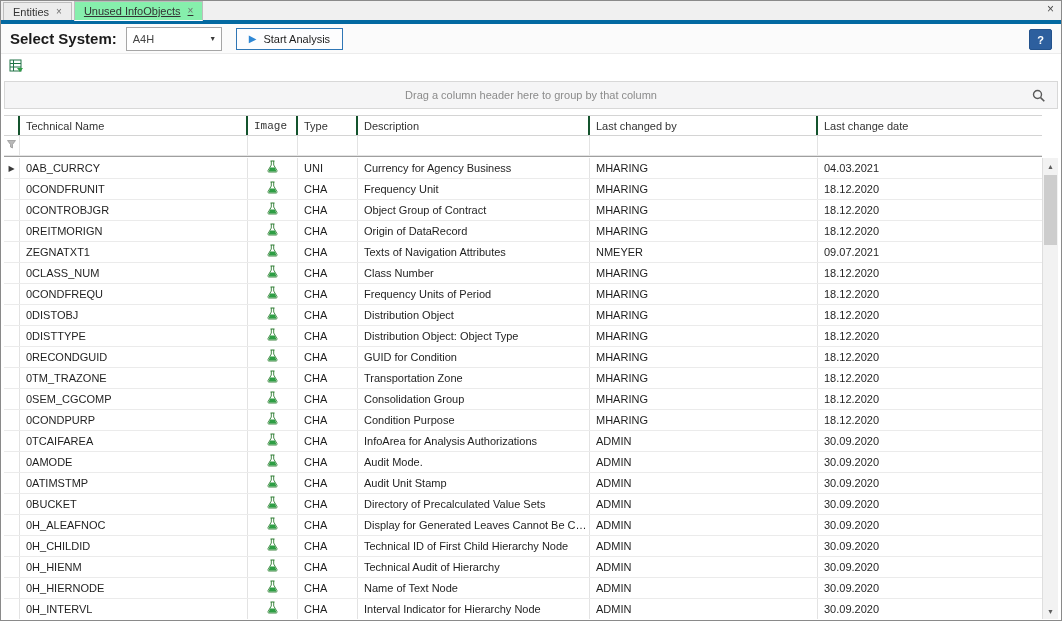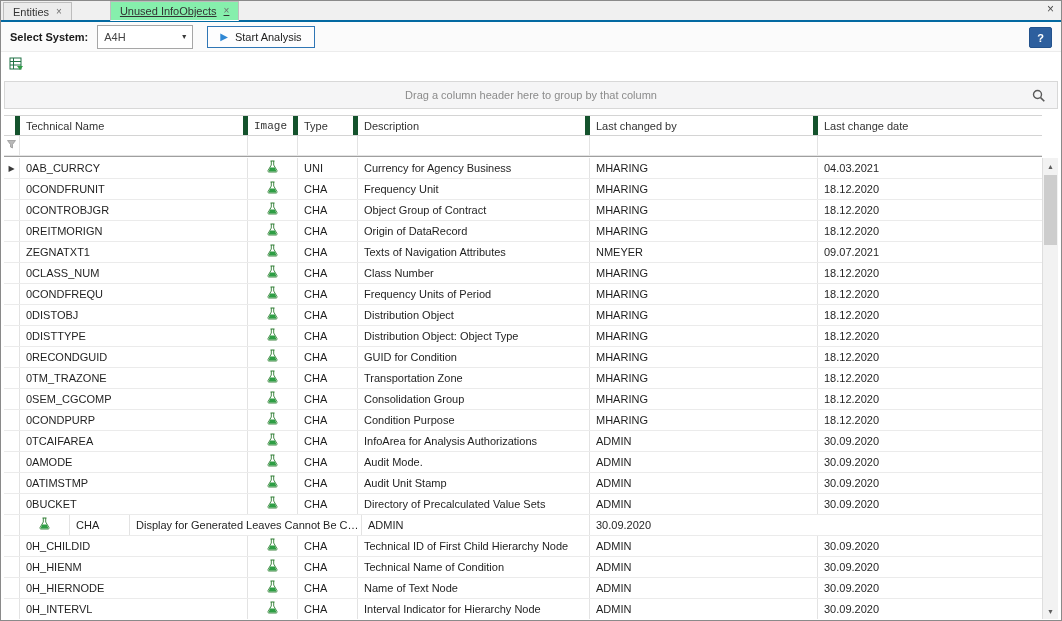--- a/index.html
+++ b/index.html
@@ -1,47 +1,47 @@
 <!DOCTYPE html>
 <html><head>
 <meta charset="utf-8">
 <style>
   html,body{margin:0;padding:0;background:#e8e8e8;}
   body{font-family:"Liberation Sans","DejaVu Sans",sans-serif;font-size:12px;color:#222;}
   .window{width:1062px;height:621px;background:#fff;border:1px solid #8a8a8a;box-sizing:border-box;position:relative;overflow:hidden;}
 
   
-  .tabbar{height:19px;background:#f0f0f0;border-bottom:2px solid #0369a1;display:flex;align-items:flex-end;position:relative;gap:36px;}
+  .tabbar{height:19px;background:#f0f0f0;border-bottom:4px solid #0369a1;display:flex;align-items:flex-end;position:relative;}
   .tab{height:17px;display:flex;align-items:center;gap:7px;padding:0 9px;border:1px solid #bdbdbd;border-bottom:none;background:#ececec;font-size:11px;color:#333;margin-left:2px;cursor:default;}
   .tab.active{background:#86efac;height:18px;margin-bottom:-1px;border-bottom:1px solid #fff;text-decoration:underline;}
   .tab .tab-x{color:#6e6e6e;font-size:10px;line-height:1;}
   .window-close{position:absolute;right:7px;top:2px;color:#4a4a4a;font-size:12px;line-height:1;cursor:default;}
 
   
   .toolbar{height:29px;display:flex;align-items:center;padding:0 9px;background:#fbfbfb;border-bottom:1px solid #ececec;position:relative;}
-  .select-label{font-weight:700;font-size:11px;color:#1a1a1a;margin-right:9px;}
+  .select-label{font-weight:700;font-size:15px;color:#1a1a1a;margin-right:9px;}
   .combo{width:96px;height:24px;border:1px solid #a6a6a6;background:#fff;display:flex;align-items:center;justify-content:space-between;box-sizing:border-box;padding-left:6px;font-size:11px;color:#444;}
   .combo-arrow{width:16px;text-align:center;color:#3a3a3a;font-size:7px;}
   .btn-start{margin-left:14px;height:22px;border:1px solid #2f76b5;background:#fdfdfe;display:flex;align-items:center;gap:7px;padding:0 12px;font-size:11px;color:#1d1d1d;box-sizing:border-box;cursor:default;}
   .play-icon{color:#2e87d4;font-size:10px;line-height:1;}
   .help-btn{position:absolute;right:9px;top:5px;width:21px;height:19px;background:#2d5f9e;border:1px solid #23528c;border-radius:2px;color:#fff;display:flex;align-items:center;justify-content:center;font-size:11px;font-weight:700;cursor:default;}
 
   
   .export-row{height:25px;display:flex;align-items:center;padding:0 8px;background:#fff;}
   .excel-icon{display:inline-block;width:15px;height:15px;}
 
   
   .group-panel{position:absolute;left:3px;right:3px;top:80px;height:28px;background:#f5f5f6;border:1px solid #d8d8d8;box-sizing:border-box;display:flex;align-items:center;padding:0 14px;color:#8b8b8b;font-size:11px;justify-content:center;}
   .search-btn{position:absolute;right:8px;top:4px;width:20px;height:20px;display:flex;align-items:center;justify-content:center;cursor:default;}
 
   
   .table-wrap{position:absolute;left:3px;right:3px;top:114px;bottom:1px;overflow:hidden;}
   .hdr-row,.filter-row,.row{display:flex;align-items:stretch;}
   .hdr-row{height:19px;margin-right:16px;border-top:1px solid #d4d4d4;border-bottom:1px solid #d4d4d4;background:#fff;}
-  .hdr-cell{font-size:11px;color:#333;display:flex;align-items:center;padding-left:6px;border-right:5px solid #14532d;box-sizing:border-box;white-space:nowrap;overflow:hidden;}
+  .hdr-cell{font-size:11px;color:#333;display:flex;align-items:center;padding-left:6px;border-right:2px solid #14532d;box-sizing:border-box;white-space:nowrap;overflow:hidden;}
   .filter-row{height:20px;margin-right:16px;background:#fff;}
   .filter-cell{border-right:1px solid #e3e3e3;border-bottom:1px solid #e3e3e3;box-sizing:border-box;display:flex;align-items:center;justify-content:center;}
   .filter-cell input{width:100%;height:100%;border:none;outline:none;font:inherit;padding:0 5px;box-sizing:border-box;}
   .hdr-divider{height:1px;border-top:1px solid #9f9f9f;border-bottom:1px solid #9f9f9f;margin-right:16px;background:#fff;}
   .rows{position:absolute;top:43px;left:0;right:16px;bottom:0;overflow:hidden;background:#fff;}
   .row{height:20px;border-bottom:1px solid #ebebeb;background:#fff;}
   .cell{font-size:11px;color:#1f1f1f;display:flex;align-items:center;padding-left:6px;border-right:1px solid #e3e3e3;box-sizing:border-box;white-space:nowrap;overflow:hidden;}
   .c-ind{width:16px;flex:0 0 16px;padding-left:0;justify-content:center;color:#3a3a3a;font-size:8px;}
   .c-name{width:228px;flex:0 0 228px;}
   .c-image{width:50px;flex:0 0 50px;justify-content:center;padding-left:0;font-family:Liberation Mono, monospace;}
@@ -472,20 +472,21 @@
     </div>
     <div class="cell c-type">CHA</div>
     <div class="cell c-desc">Directory of Precalculated Value Sets</div>
     <div class="cell c-user">ADMIN</div>
     <div class="cell c-date">30.09.2020</div>
   </div>
         <div class="row">
     <div class="cell c-ind">
             <span></span>
           </div>
+    <div class="cell c-name">0H_ALEAFNOC</div>
     <div class="cell c-image">
       <span>
         <svg width="11" height="13" viewBox="0 0 11 13">
           <path d="M3.5 1 H7.5" stroke="#2e7d32" stroke-width="1" fill="none"></path>
           <path d="M4.3 1 V5 L1 10.6 C0.7 11.4 1.2 12 2 12 H9 C9.8 12 10.3 11.4 10 10.6 L6.7 5 V1" stroke="#2e7d32" stroke-width="0.9" fill="none"></path>
           <path d="M3.2 7.5 L1.8 10.8 C1.6 11.3 1.9 11.6 2.4 11.6 H8.6 C9.1 11.6 9.4 11.3 9.2 10.8 L7.8 7.5 Z" fill="#2e9e44"></path>
         </svg>
       </span>
     </div>
     <div class="cell c-type">CHA</div>
@@ -520,21 +521,21 @@
     <div class="cell c-image">
       <span>
         <svg width="11" height="13" viewBox="0 0 11 13">
           <path d="M3.5 1 H7.5" stroke="#2e7d32" stroke-width="1" fill="none"></path>
           <path d="M4.3 1 V5 L1 10.6 C0.7 11.4 1.2 12 2 12 H9 C9.8 12 10.3 11.4 10 10.6 L6.7 5 V1" stroke="#2e7d32" stroke-width="0.9" fill="none"></path>
           <path d="M3.2 7.5 L1.8 10.8 C1.6 11.3 1.9 11.6 2.4 11.6 H8.6 C9.1 11.6 9.4 11.3 9.2 10.8 L7.8 7.5 Z" fill="#2e9e44"></path>
         </svg>
       </span>
     </div>
     <div class="cell c-type">CHA</div>
-    <div class="cell c-desc">Technical Name of Condition</div>
+    <div class="cell c-desc">Technical Audit of Hierarchy</div>
     <div class="cell c-user">ADMIN</div>
     <div class="cell c-date">30.09.2020</div>
   </div>
         <div class="row">
     <div class="cell c-ind">
             <span></span>
           </div>
     <div class="cell c-name">0H_HIERNODE</div>
     <div class="cell c-image">
       <span>

